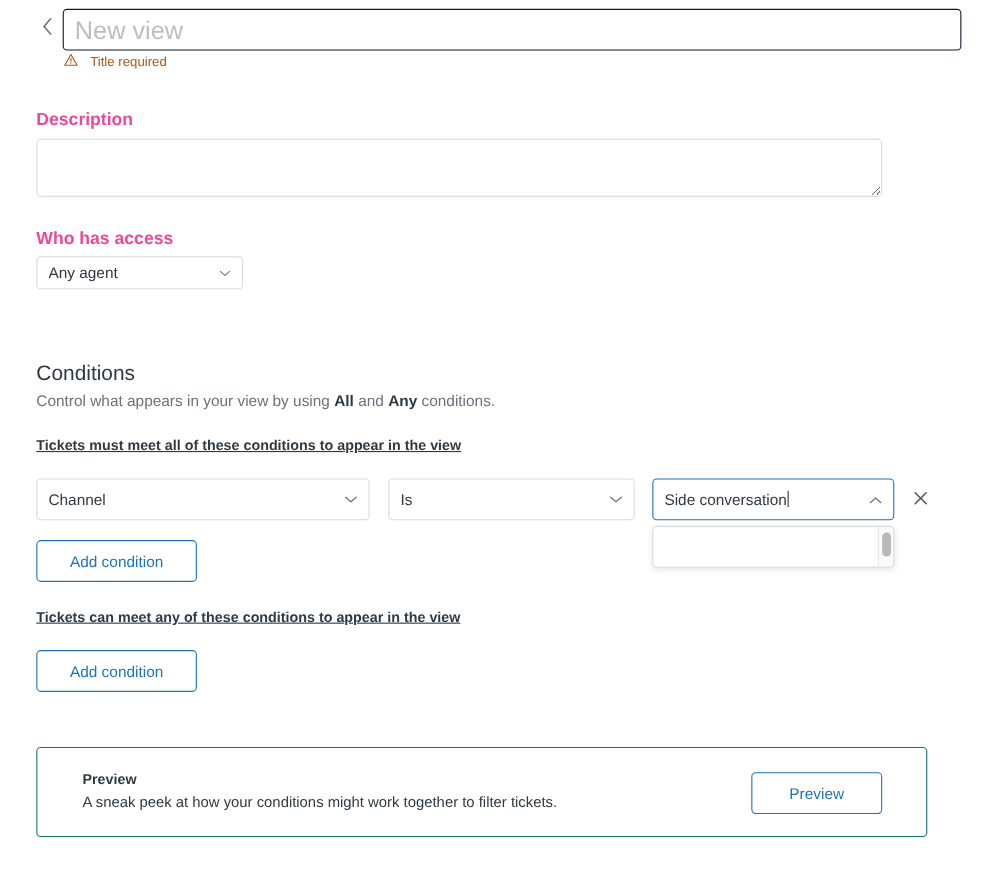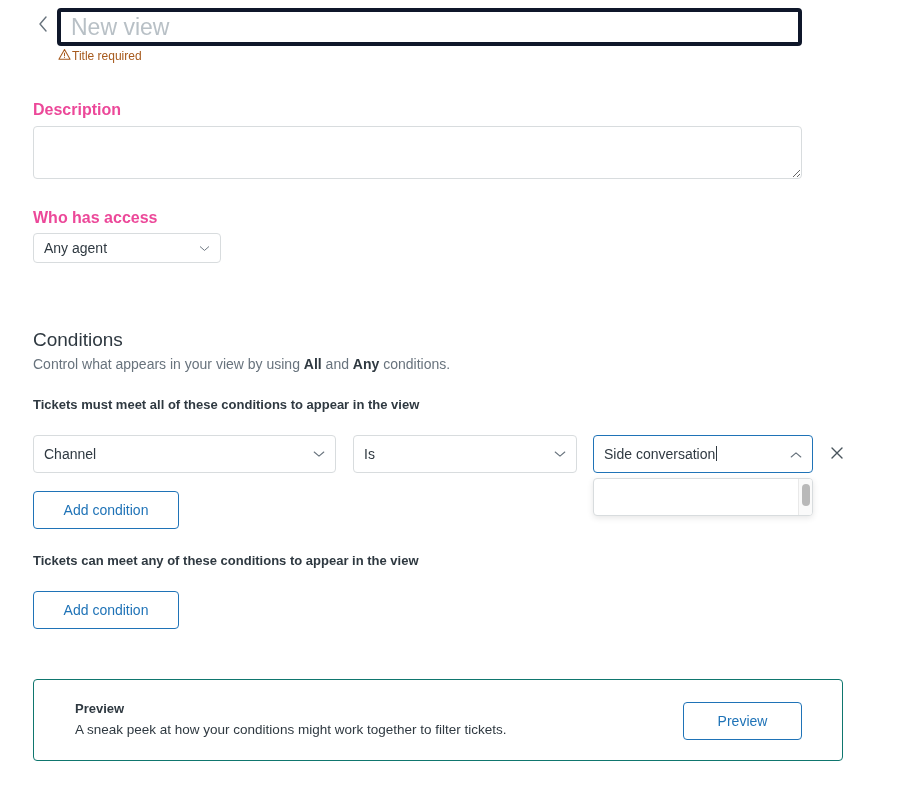--- a/index.html
+++ b/index.html
@@ -35,42 +35,42 @@
     cursor: pointer;
     display: flex;
     align-items: center;
     justify-content: center;
   }
   .back-chevron svg { display: block; }
   .title-input {
     position: absolute;
     left: 57px;
     top: 8px;
-    width: 745px;
-    height: 38px;
-    border: 4px solid #0f172a;
+    width: 817px;
+    height: 38px;
+    border: 1px solid #0f172a;
     border-radius: 4px;
     background: #ffffff;
     font-family: "Liberation Sans", sans-serif;
     font-size: 23px;
     color: #2f3941;
     padding: 0 10px;
     outline: none;
   }
   .title-input::placeholder {
     color: #b8c0c6;
     opacity: 1;
   }
   .title-error {
     position: absolute;
     left: 58px;
     top: 48px;
     display: flex;
     align-items: center;
-    gap: 1px;
+    gap: 11px;
     font-size: 12px;
     color: #a6591c;
   }
   .warn-icon { display: block; }
 
   
   .field-label {
     position: absolute;
     font-size: 16px;
     font-weight: bold;
@@ -145,20 +145,21 @@
     color: #68737d;
   }
   #conditions-subtitle b { color: #2f3941; }
 
   .conditions-group-title {
     position: absolute;
     left: 33px;
     font-size: 13px;
     font-weight: bold;
     color: #2f3941;
+    text-decoration: underline;
   }
   #all-group-title { top: 397px; }
   #any-group-title { top: 553px; }
 
   .condition-row {
     position: absolute;
     left: 33px;
     top: 435px;
     width: 820px;
     height: 38px;

